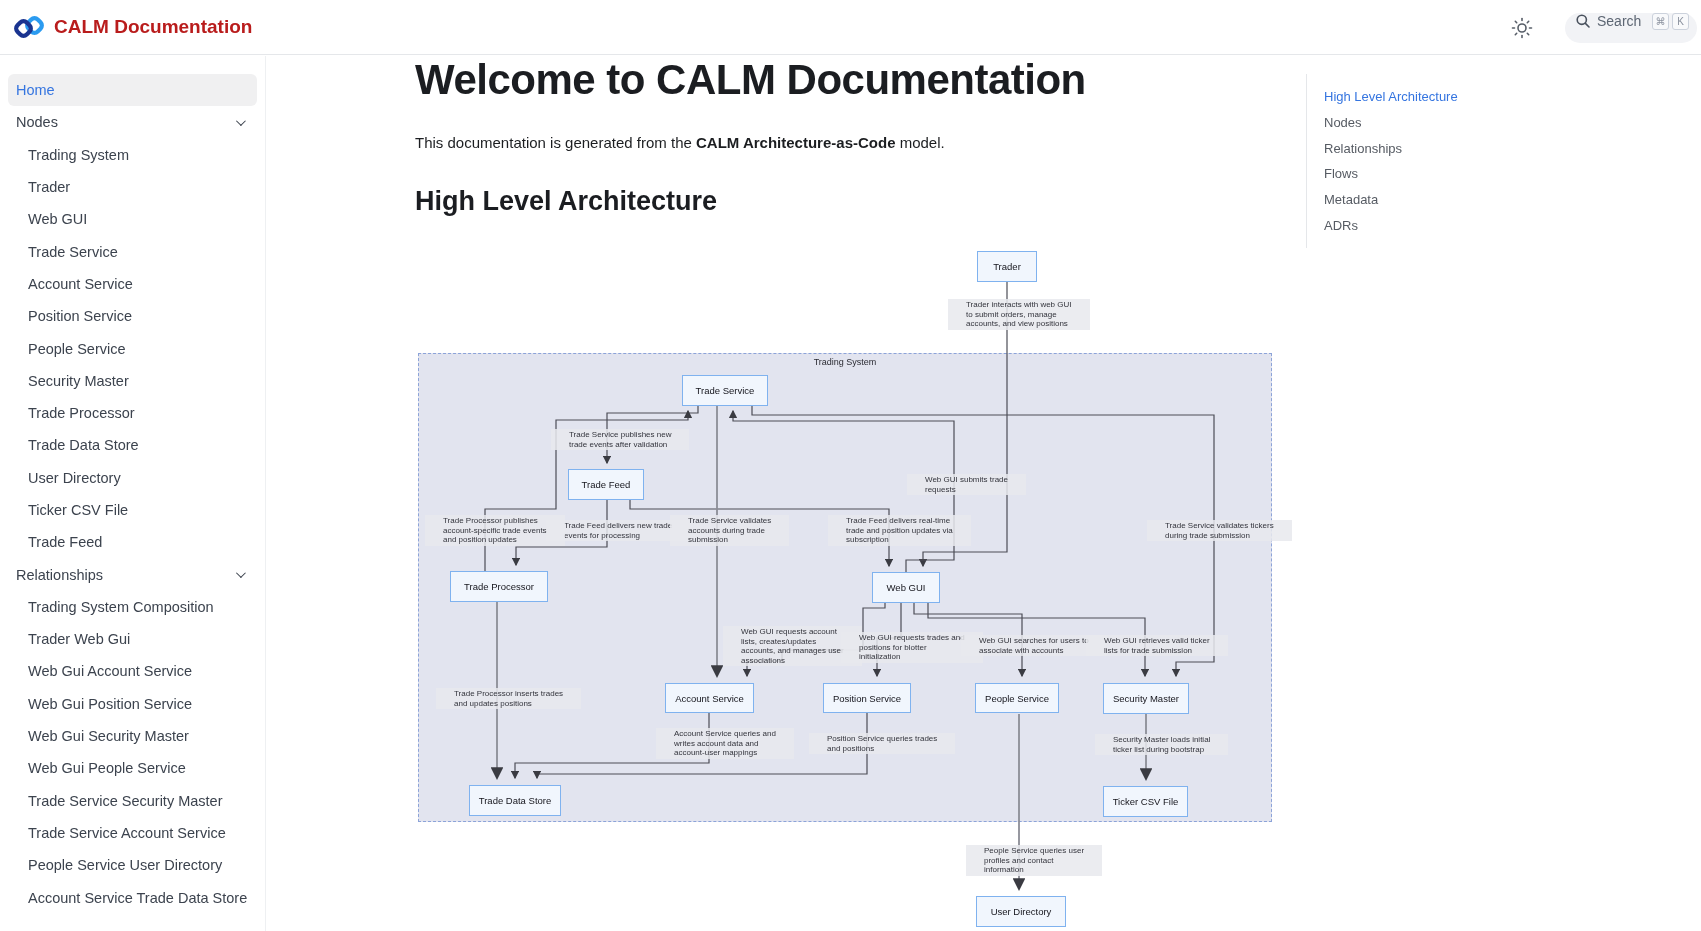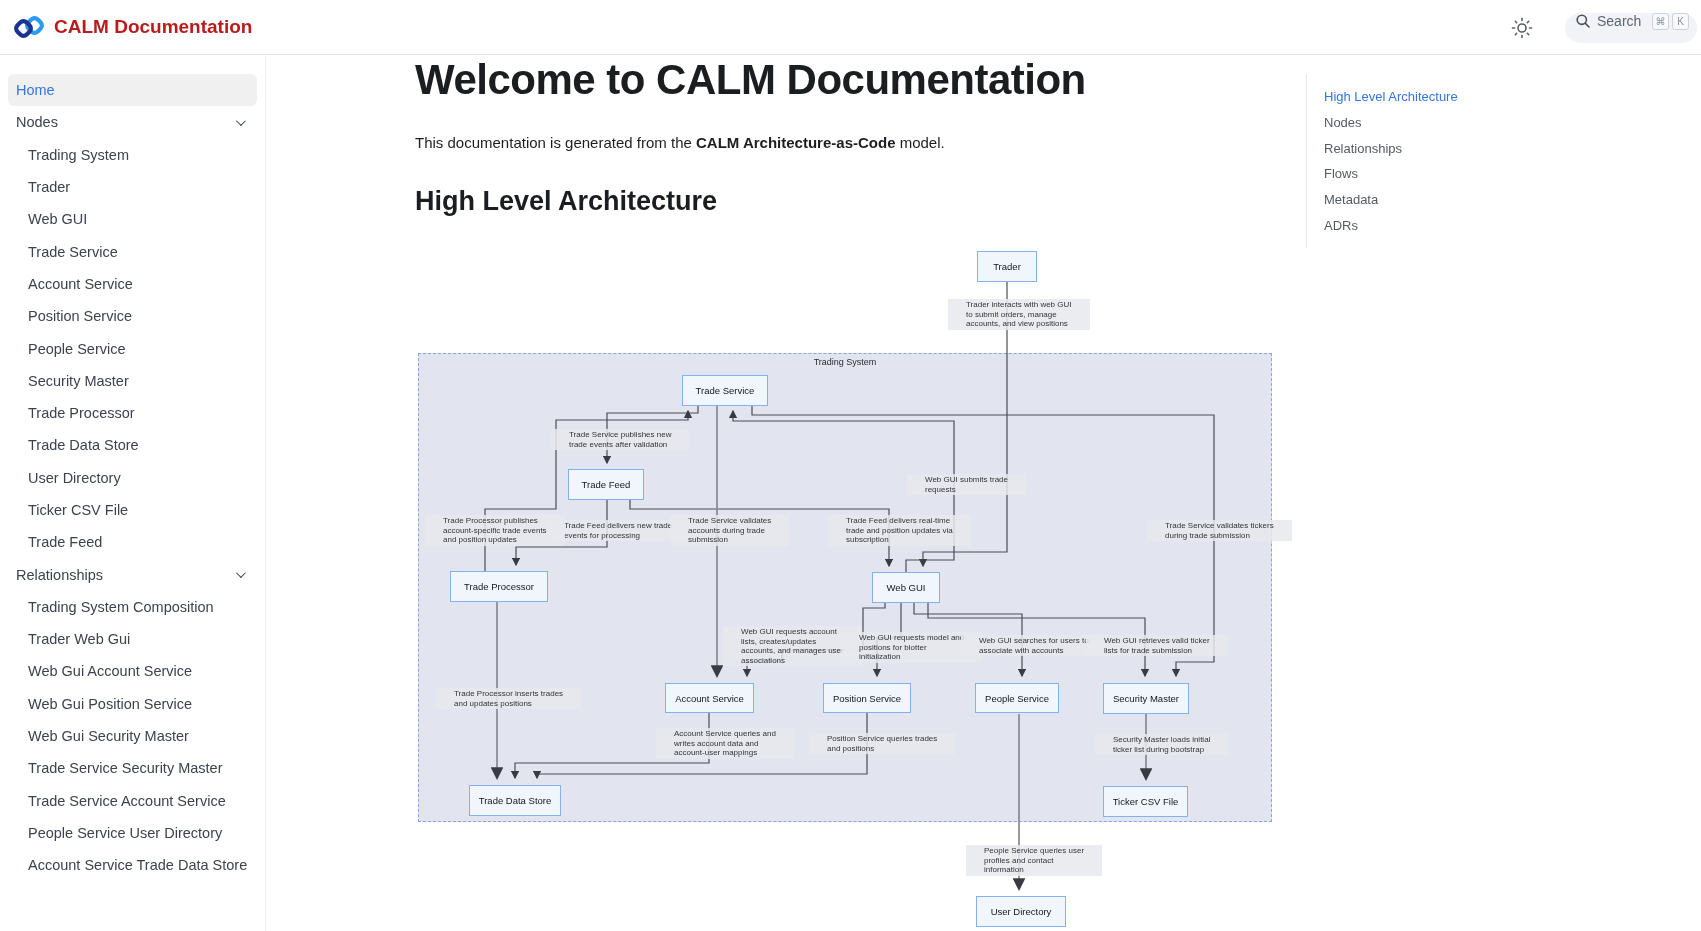--- a/index.html
+++ b/index.html
@@ -149,20 +149,23 @@
   <div class="srow child">
       <span>Web Gui Account Service</span>
     </div>
   <div class="srow child">
       <span>Web Gui Position Service</span>
     </div>
   <div class="srow child">
       <span>Web Gui Security Master</span>
     </div>
   <div class="srow child">
+      <span>Web Gui People Service</span>
+    </div>
+  <div class="srow child">
       <span>Trade Service Security Master</span>
     </div>
   <div class="srow child">
       <span>Trade Service Account Service</span>
     </div>
   <div class="srow child">
       <span>People Service User Directory</span>
     </div>
   <div class="srow child">
       <span>Account Service Trade Data Store</span>
@@ -227,21 +230,21 @@
 subscription</div>
 <div class="elabel" style="left:670px; top:515px;">Trade Service validates
 accounts during trade
 submission</div>
 <div class="elabel" style="left:1147px; top:520px;">Trade Service validates tickers
 during trade submission</div>
 <div class="elabel" style="left:723px; top:626px;">Web GUI requests account
 lists, creates/updates
 accounts, and manages user
 associations</div>
-<div class="elabel" style="left:841px; top:632px;">Web GUI requests model and
+<div class="elabel" style="left:841px; top:632px;">Web GUI requests trades and
 positions for blotter
 initialization</div>
 <div class="elabel" style="left:961px; top:635px;">Web GUI searches for users to
 associate with accounts</div>
 <div class="elabel" style="left:1086px; top:635px;">Web GUI retrieves valid ticker
 lists for trade submission</div>
 <div class="elabel" style="left:436px; top:688px;">Trade Processor inserts trades
 and updates positions</div>
 <div class="elabel" style="left:656px; top:728px;">Account Service queries and
 writes account data and

